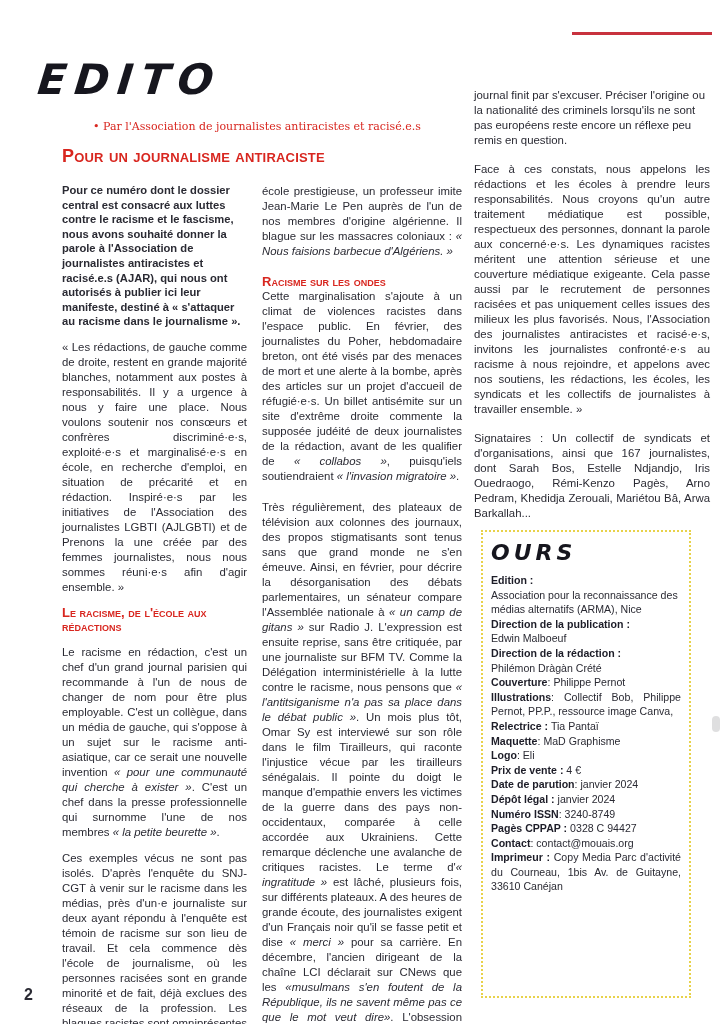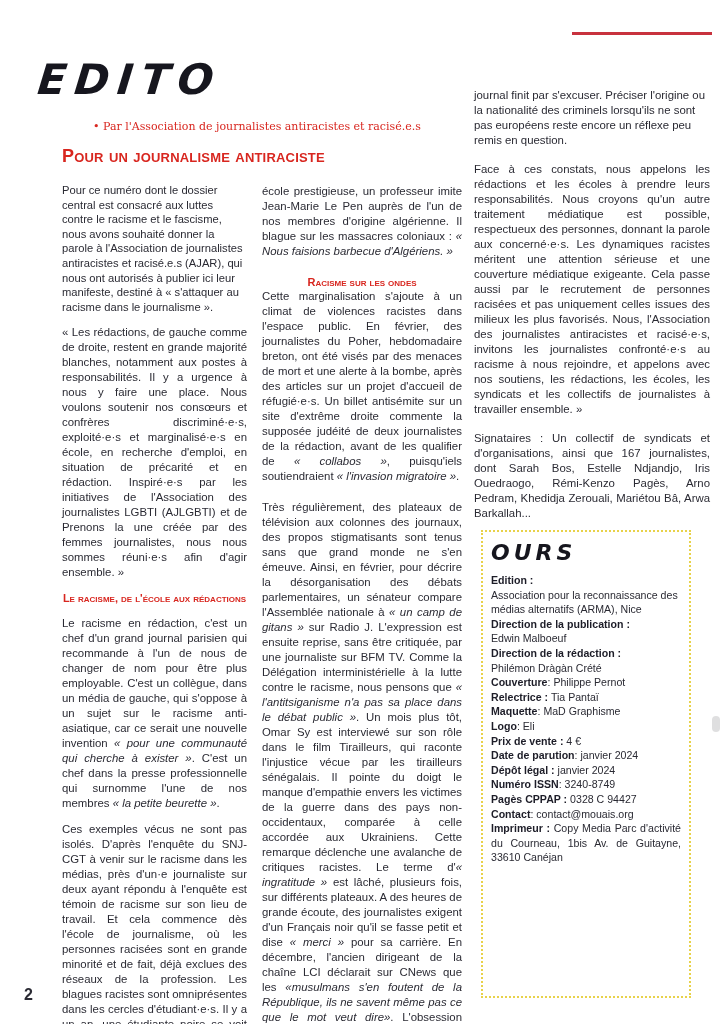--- a/index.html
+++ b/index.html
@@ -6,22 +6,22 @@
   body { width:724px; height:1024px; position:relative; overflow:hidden; font-family:"Liberation Sans", sans-serif; color:#2a2a33; }
   .topline { position:absolute; left:572px; top:32px; width:140px; height:3px; background:#c8323e; }
   .edito { position:absolute; left:38px; top:55px; font-family:"DejaVu Sans", sans-serif; font-weight:bold; font-style:italic; font-size:42px; letter-spacing:8px; color:#16161e; transform:skewX(-6deg); }
   .byline { position:absolute; left:74px; top:120px; font-family:"DejaVu Serif", serif; font-weight:normal; font-size:11px; color:#d8261f;margin-left:19px; }
   .headline { position:absolute; left:62px; top:146px; font-family:"Liberation Sans", sans-serif; font-weight:bold; font-size:18px; color:#d8261f; font-variant:small-caps; letter-spacing:0.2px; }
   .col { position:absolute; font-size:11.4px; line-height:15px; text-align:justify; }
   .col p { margin:0 0 11px 0; }
   .col1 { left:62px; top:183px; width:185px; }
   .col2 { left:262px; top:184px; width:200px; }
   .col3 { left:474px; top:88px; width:236px; }
-  .lead { font-weight:normal; text-align:left; font-size:11.2px; line-height:14.6px; }
-  .sub { font-weight:bold; color:#d8261f; text-align:center; font-variant:small-caps; font-size:11px; line-height:14px; margin:14px 0 0 0; }
+  .lead { font-weight:bold; text-align:left; font-size:11.2px; line-height:14.6px; }
+  .sub { font-weight:bold; color:#d8261f; text-align:left; font-variant:small-caps; font-size:13px; line-height:14px; margin:14px 0 0 0; }
   em { font-style:italic; }
   .ours { position:absolute; left:481px; top:530px; width:210px; height:468px; border:2px dotted #e8d24a; padding:0 8px; box-sizing:border-box; }
   .ours-title { text-align:left; font-family:"DejaVu Sans", sans-serif; font-weight:bold; font-style:italic; font-size:22px; letter-spacing:4px; color:#16161e; margin:8px 0 8px 0; }
   .ours-body { font-size:10.6px; line-height:14.6px; }
   .ours-body b { font-weight:bold; color:#1d1d28;text-align:center; }
   .pnum { position:absolute; left:24px; top:986px; font-size:16px; font-weight:bold; color:#2a2a33; }
   .smudge { position:absolute; left:712px; top:716px; width:8px; height:16px; background:#c9c9cc; border-radius:4px; opacity:0.6; }
 </style>
 </head>
 <body>
@@ -55,20 +55,21 @@
 <div class="ours">
   <div class="ours-title">OURS</div>
   <div class="ours-body">
     <div><b>Edition :</b></div>
     <div>Association pour la reconnaissance des médias alternatifs (ARMA), Nice</div>
     <div><b>Direction de la publication :</b></div>
     <div>Edwin Malboeuf</div>
     <div><b>Direction de la rédaction :</b></div>
     <div>Philémon Dràgàn Crété</div>
     <div><b>Couverture</b><span>: Philippe Pernot</span></div>
+    <div style="text-align:justify"><b>Illustrations</b><span>: Collectif Bob, Philippe Pernot, PP.P., ressource image Canva,</span></div>
     <div><b>Relectrice :</b><span> Tia Pantaï</span></div>
     <div><b>Maquette</b><span>: MaD Graphisme</span></div>
     <div><b>Logo</b><span>: Eli</span></div>
     <div><b>Prix de vente :</b><span> 4 €</span></div>
     <div><b>Date de parution</b><span>: janvier 2024</span></div>
     <div><b>Dépôt légal :</b><span> janvier 2024</span></div>
     <div><b>Numéro ISSN</b><span>: 3240-8749</span></div>
     <div><b>Pagès CPPAP :</b><span> 0328 C 94427</span></div>
     <div><b>Contact</b><span>: contact@mouais.org</span></div>
     <div style="text-align:justify"><b>Imprimeur :</b><span> Copy Media Parc d'activité du Courneau, 1bis Av. de Guitayne, 33610 Canéjan</span></div>

